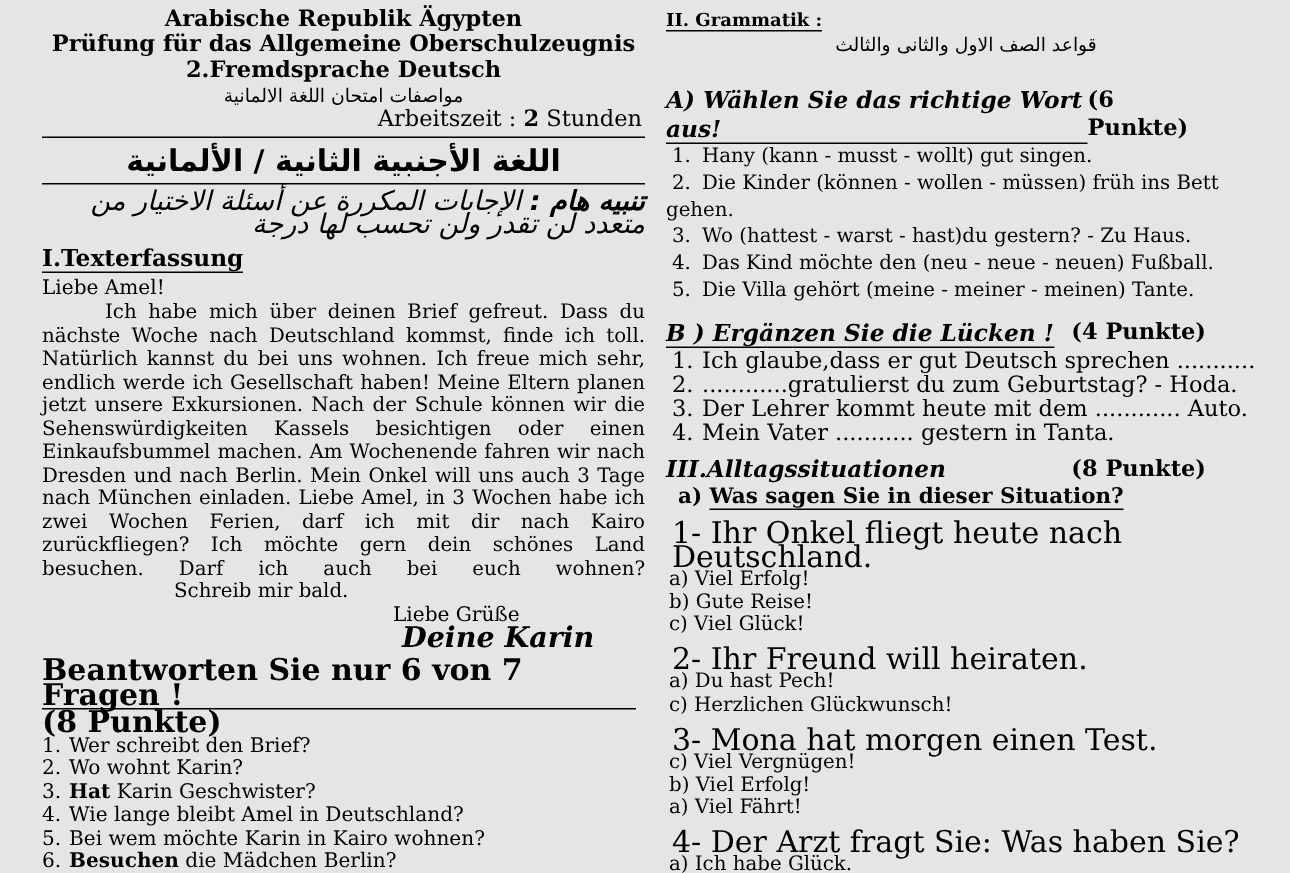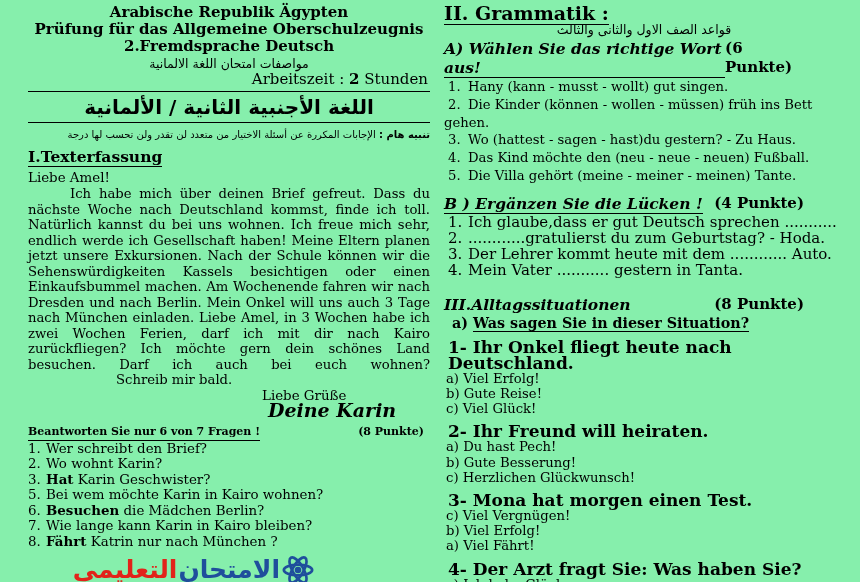--- a/index.html
+++ b/index.html
@@ -1,64 +1,64 @@
 <!DOCTYPE html>
 <html><head>
 <meta charset="utf-8">
 <style>
   html,body{margin:0;padding:0;background:#fff;}
-  .page{width:860px;height:582px;background:#86efac;color:#000;display:flex;
+  .page{width:860px;height:582px;background:#e5e5e5;color:#000;display:flex;
         font-family:"DejaVu Serif","Liberation Serif",serif;overflow:hidden;box-sizing:border-box;}
   .col{box-sizing:border-box;}
   .col.left{width:436px;padding:4px 6px 0 28px;}
   .col.right{width:424px;padding:4px 16px 0 8px;}
   .b{font-weight:bold;}
   .c{text-align:center;}
   .ar{font-family:"DejaVu Sans",sans-serif;}
   
   .hdr{font-size:15px;font-weight:bold;line-height:17px;text-align:center;}
   .hdr-ar{font-size:12.5px;line-height:15px;margin-top:1px;}
   .worktime{font-size:15px;line-height:17px;text-align:right;padding-right:2px;}
   .subject{border-top:1.6px solid #000;border-bottom:1.6px solid #000;margin-top:3px;
            font-size:20px;font-weight:bold;padding:3px 0;}
-  .notice{font-size:10px;line-height:15px;margin-top:4px;direction:rtl;text-align:right;}
+  .notice{font-size:18px;line-height:15px;margin-top:4px;direction:rtl;text-align:right;font-style:italic;}
   .sec-title{font-size:15.5px;margin-top:5px;}
   .sec-title span{font-weight:bold;border-bottom:1.8px solid #000;}
   .salutation{font-size:13.4px;margin-top:4px;line-height:15px;}
   .letter{font-size:13.2px;line-height:15.5px;text-align:justify;text-indent:42px;margin:1px 0 0 0;}
   .inline-gap{display:inline-block;margin-left:88px;text-indent:0;}
   .closing1{font-size:13.4px;line-height:15.5px;margin-left:234px;}
   .closing2{font-size:19px;line-height:15.5px;margin-left:240px;font-style:italic;font-weight:bold;}
-  .q-head{display:flex;justify-content:space-between;font-size:11px;line-height:17px;margin-top:4px;padding-right:6px;}
+  .q-head{display:flex;justify-content:space-between;font-size:20px;line-height:17px;margin-top:4px;padding-right:6px;flex-direction:column;}
   .q-head .ttl{font-weight:bold;border-bottom:1.8px solid #000;}
   .pts{font-weight:bold;}
   .row{font-size:13.4px;line-height:15.6px;}
   .row .num{display:inline-block;min-width:18px;}
   
   .logo{margin:5px 0 0 32px;width:255px;}
   .logo-row{display:flex;align-items:center;justify-content:flex-start;gap:1px;height:30px;}
   .brand{font-family:"DejaVu Sans",sans-serif;font-weight:bold;font-size:25px;line-height:28px;}
   .brand-blue{color:#1f4e9c;}
   .brand-red{color:#e2231a;}
   
-  .g-title{font-size:19px;line-height:18px;}
+  .g-title{font-size:12px;line-height:18px;}
   .g-title span{font-weight:bold;border-bottom:1.8px solid #000;}
   .g-sub{font-size:12.5px;line-height:15px;text-align:center;}
-  .part-head{display:flex;justify-content:space-between;font-size:15px;line-height:19px;margin-top:2px;padding-right:40px;}
+  .part-head{display:flex;justify-content:space-between;font-size:15px;line-height:19px;margin-top:20px;padding-right:40px;}
   .part-head .ttl{font-weight:bold;font-style:italic;font-size:15.5px;border-bottom:1.8px solid #000;}
   .part-head .ttl.nou{border-bottom:none;}
   .rowA{font-size:13.2px;line-height:17.8px;}
   .rowA .num,.rowB .num{display:inline-block;min-width:20px;margin-left:4px;}
   .rowB{font-size:15px;line-height:16px;}
   .mtB{margin-top:9px;}
-  .mtIII{margin-top:17px;}
+  .mtIII{margin-top:7px;}
   .a-head{font-size:14.3px;font-weight:bold;line-height:17px;margin:1px 0 1px 8px;}
   .a-head .sub-u{border-bottom:1.8px solid #000;}
   .sit{margin-top:7px;}
-  .sit-q{font-size:17px;font-weight:bold;line-height:16px;margin-left:4px;}
+  .sit-q{font-size:20px;font-weight:normal;line-height:16px;margin-left:4px;}
   .opt{font-size:13.2px;line-height:15.2px;margin-left:2px;}
 </style>
 </head>
 <body>
 
 <div class="page">
 
   <div class="col left">
     <div class="hdr">Arabische Republik Ägypten</div>
     <div class="hdr">Prüfung für das Allgemeine Oberschulzeugnis</div>
@@ -75,20 +75,21 @@
     <div class="closing2">Deine Karin</div>
 
     <div class="q-head">
       <span class="ttl">Beantworten Sie nur 6 von 7 Fragen !</span>
       <span class="pts">(8 Punkte)</span>
     </div>
     <div id="left-questions">
         <div class="row"><span class="num">1.</span><span>Wer schreibt den Brief?</span></div>
         <div class="row"><span class="num">2.</span><span>Wo wohnt Karin?</span></div>
         <div class="row"><span class="num">3.</span><b>Hat</b><span> Karin Geschwister?</span></div>
+        <div class="row"><span class="num">4.</span><span>Wie lange bleibt Amel in Deutschland?</span></div>
         <div class="row"><span class="num">5.</span><span>Bei wem möchte Karin in Kairo wohnen?</span></div>
         <div class="row"><span class="num">6.</span><b>Besuchen</b><span> die Mädchen Berlin?</span></div>
         <div class="row"><span class="num">7.</span><span>Wie lange kann Karin in Kairo bleiben?</span></div>
         <div class="row"><span class="num">8.</span><b>Fährt</b><span> Katrin nur nach München ?</span></div>
       </div>
 
     <div class="logo">
       <div class="logo-row" dir="rtl">
         <svg width="34" height="30" viewBox="0 0 40 36">
           <g fill="none" stroke="#1f4e9c" stroke-width="3.2">
@@ -110,21 +111,21 @@
     <div class="g-title"><span>II. Grammatik :</span></div>
     <div class="g-sub ar" dir="rtl">قواعد الصف الاول والثانى والثالث</div>
 
     <div class="part-head">
       <span class="ttl">A) Wählen Sie das richtige Wort aus!</span>
       <span class="pts">(6 Punkte)</span>
     </div>
     <div id="partA-items">
         <div class="rowA"><span class="num">1.</span><span>Hany (kann - musst - wollt) gut singen.</span></div>
         <div class="rowA"><span class="num">2.</span><span>Die Kinder (können - wollen - müssen) früh ins Bett gehen.</span></div>
-        <div class="rowA"><span class="num">3.</span><span>Wo (hattest - sagen - hast)du gestern?   - Zu Haus.</span></div>
+        <div class="rowA"><span class="num">3.</span><span>Wo (hattest - warst - hast)du gestern?   - Zu Haus.</span></div>
         <div class="rowA"><span class="num">4.</span><span>Das Kind möchte den (neu - neue - neuen) Fußball.</span></div>
         <div class="rowA"><span class="num">5.</span><span>Die Villa gehört (meine - meiner - meinen) Tante.</span></div>
       </div>
 
     <div class="part-head mtB">
       <span class="ttl">B ) Ergänzen Sie die Lücken !</span>
       <span class="pts">(4 Punkte)</span>
     </div>
     <div id="partB-items">
         <div class="rowB"><span class="num">1.</span><span>Ich glaube,dass er gut Deutsch sprechen ...........</span></div>
@@ -144,21 +145,20 @@
     <div id="situations">
         <div class="sit">
           <div class="sit-q">1- Ihr Onkel fliegt heute nach Deutschland.</div>
           <div class="opt">a) Viel Erfolg!</div>
           <div class="opt">b) Gute Reise!</div>
           <div class="opt">c) Viel Glück!</div>
         </div>
         <div class="sit">
           <div class="sit-q">2- Ihr Freund will heiraten.</div>
           <div class="opt">a) Du hast Pech!</div>
-          <div class="opt">b) Gute Besserung!</div>
           <div class="opt">c) Herzlichen Glückwunsch!</div>
         </div>
         <div class="sit">
           <div class="sit-q">3- Mona hat morgen einen Test.</div>
           <div class="opt">c) Viel Vergnügen!</div>
           <div class="opt">b) Viel Erfolg!</div>
           <div class="opt">a) Viel Fährt!</div>
         </div>
         <div class="sit">
           <div class="sit-q">4- Der Arzt fragt Sie: Was haben Sie?</div>

